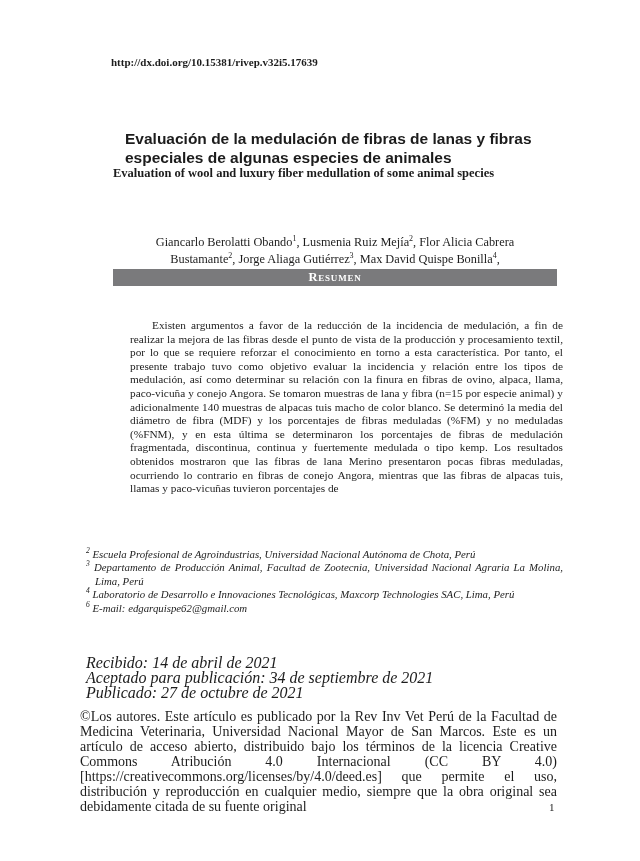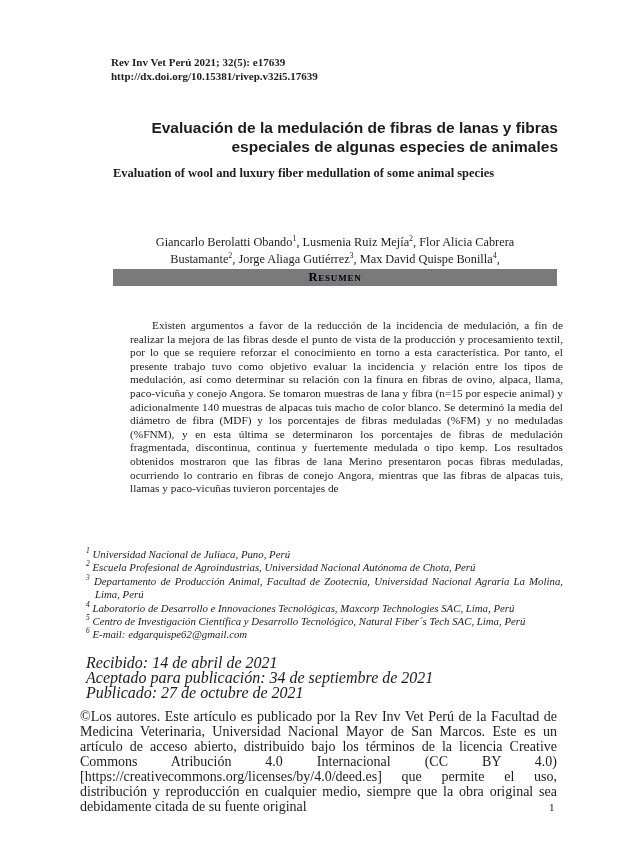--- a/index.html
+++ b/index.html
@@ -10,37 +10,37 @@
     background:#ffffff;
     font-family:"Liberation Serif",serif;
     color:#1c1c1c;
     overflow:hidden;
   }
   .header{
     position:absolute;left:111px;top:55px;
     font-weight:700;font-size:11px;line-height:14px;
   }
   .title-es{
-    position:absolute;left:113px;top:117px;width:444px;margin:1px;
-    text-align:right;
+    position:absolute;left:113px;top:117px;width:444px;margin:12px;
+    text-align:left;
     font-family:"Liberation Sans",sans-serif;
     font-size:15.5px;line-height:19px;font-weight:700;
   }
   .title-en{
     position:absolute;left:113px;top:166px;width:444px;margin:0;
     text-align:left;font-size:12.5px;font-weight:700;
   }
   .authors{
     position:absolute;left:98px;top:198px;width:474px;
     text-align:center;font-weight:400;font-size:12.3px;line-height:17px;margin-top:36px;
   }
   .authors sup{font-size:8px;line-height:0;}
   .section-bar{
     position:absolute;left:113px;top:269px;width:444px;height:17px;
-    background:#7a7a7c;color:#000000;
+    background:#7a7a7c;color:#ffffff;
     text-align:center;font-size:12.5px;line-height:17px;font-weight:700;
     font-variant:small-caps;letter-spacing:0.8px;
   }
   .abstract{
     position:absolute;left:114px;top:303px;width:433px;margin:16px;
     text-align:justify;font-size:11.3px;line-height:13.6px;
     text-indent:22px;
   }
   .footnotes{
     position:absolute;left:86px;top:548px;width:477px;
@@ -60,45 +60,42 @@
   .page-number{
     position:absolute;left:549px;top:801px;font-size:11px;
   }
 </style>
 </head>
 <body>
 
 <div class="page">
 
   <div class="header">
-    <div>Rev Inv Vet Perú 2021; 32(5): e17639</div>
     <div>http://dx.doi.org/10.15381/rivep.v32i5.17639</div>
   </div>
 
   <h1 class="title-es">Evaluación de la medulación de fibras de lanas y fibras especiales de algunas especies de animales</h1>
 
   <h2 class="title-en">Evaluation of wool and luxury fiber medullation of some animal species</h2>
 
   <div class="authors">
       <div>Giancarlo Berolatti Obando<sup>1</sup>, Lusmenia Ruiz Mejía<sup>2</sup>, Flor Alicia Cabrera</div>
       <div>Bustamante<sup>2</sup>, Jorge Aliaga Gutiérrez<sup>3</sup>, Max David Quispe Bonilla<sup>4</sup>,</div>
     </div>
 
   <div class="section-bar">
     <span>Resumen</span>
   </div>
 
   <p class="abstract">Existen argumentos a favor de la reducción de la incidencia de medulación, a fin de realizar la mejora de las fibras desde el punto de vista de la producción y procesamiento textil, por lo que se requiere reforzar el conocimiento en torno a esta característica. Por tanto, el presente trabajo tuvo como objetivo evaluar la incidencia y relación entre los tipos de medulación, así como determinar su relación con la finura en fibras de ovino, alpaca, llama, paco-vicuña y conejo Angora. Se tomaron muestras de lana y fibra (n=15 por especie animal) y adicionalmente 140 muestras de alpacas tuis macho de color blanco. Se determinó la media del diámetro de fibra (MDF) y los porcentajes de fibras meduladas (%FM) y no meduladas (%FNM), y en esta última se determinaron los porcentajes de fibras de medulación fragmentada, discontinua, continua y fuertemente medulada o tipo kemp. Los resultados obtenidos mostraron que las fibras de lana Merino presentaron pocas fibras meduladas, ocurriendo lo contrario en fibras de conejo Angora, mientras que las fibras de alpacas tuis, llamas y paco-vicuñas tuvieron porcentajes de</p>
 
   <div class="footnotes">
-      <div class="footnote"><sup>1</sup> Universidad Nacional de Juliaca, Puno, Perú</div>
       <div class="footnote"><sup>2</sup> Escuela Profesional de Agroindustrias, Universidad Nacional Autónoma de Chota, Perú</div>
       <div class="footnote"><sup>3</sup> Departamento de Producción Animal, Facultad de Zootecnia, Universidad Nacional Agraria La Molina, Lima, Perú</div>
       <div class="footnote"><sup>4</sup> Laboratorio de Desarrollo e Innovaciones Tecnológicas, Maxcorp Technologies SAC, Lima, Perú</div>
-      <div class="footnote"><sup>5</sup> Centro de Investigación Científica y Desarrollo Tecnológico, Natural Fiber´s Tech SAC, Lima, Perú</div>
       <div class="footnote"><sup>6</sup> E-mail: edgarquispe62@gmail.com</div>
     </div>
 
   <div class="dates">
     <div>Recibido: 14 de abril de 2021</div>
     <div>Aceptado para publicación: 34 de septiembre de 2021</div>
     <div>Publicado: 27 de octubre de 2021</div>
   </div>
 
   <p class="copyright">©Los autores. Este artículo es publicado por la Rev Inv Vet Perú de la Facultad de Medicina Veterinaria, Universidad Nacional Mayor de San Marcos. Este es un artículo de acceso abierto, distribuido bajo los términos de la licencia Creative Commons Atribución 4.0 Internacional (CC BY 4.0) [https://creativecommons.org/licenses/by/4.0/deed.es] que permite el uso, distribución y reproducción en cualquier medio, siempre que la obra original sea debidamente citada de su fuente original</p>

